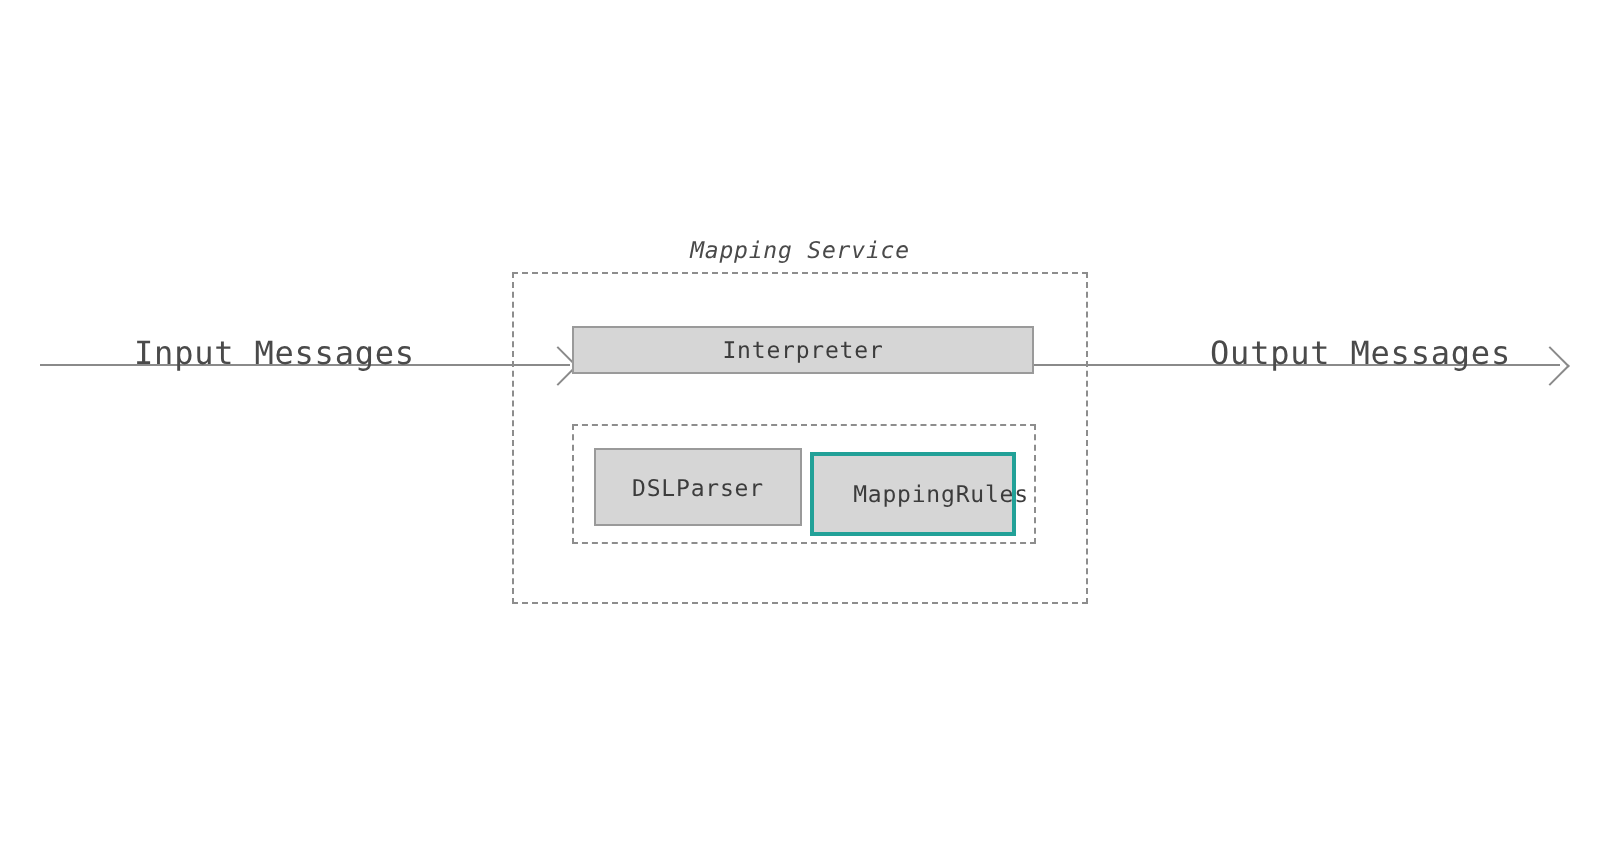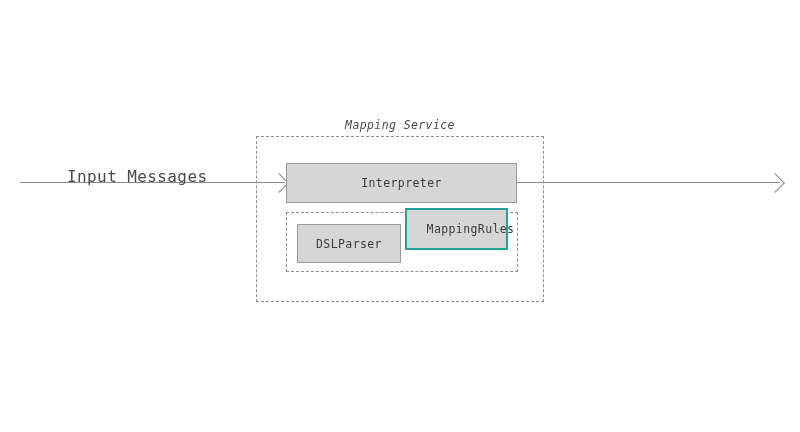--- a/index.html
+++ b/index.html
@@ -77,32 +77,33 @@
 <body>
 
 <div id="canvas">
 
   <div class="flow-line" style="left:20px; top:182px; width:265px;"></div>
   <div class="arrow-head" style="left:272px; top:175.5px;"></div>
   <div class="flow-label" style="left:67px; top:167px;">Input Messages</div>
 
   <div class="flow-line" style="left:517px; top:182px; width:263px;"></div>
   <div class="arrow-head" style="left:768px; top:175.5px;"></div>
+  <div class="flow-label" style="left:605px; top:167px;">Output Messages</div>
 
   <div class="group-title" style="left:256px; top:118px; width:288px;font-style:italic;">Mapping Service</div>
 
   <div class="dashed-box" style="left:256px; top:136px; width:288px; height:166px;"></div>
 
-  <div class="comp-box" style="left:286px; top:163px; width:231px; height:40px;">
+  <div class="comp-box" style="left:286px; top:163px; width:231px; height:24px;">
     <span>Interpreter</span>
   </div>
 
   <div class="dashed-box" style="left:286px; top:212px; width:232px; height:60px;"></div>
 
   <div class="comp-box" style="left:297px; top:224px; width:104px; height:39px;">
     <span>DSLParser</span>
   </div>
 
-  <div class="comp-box accent" style="left:405px; top:208px; width:103px; height:42px;padding-left:28px;">
+  <div class="comp-box accent" style="left:405px; top:226px; width:103px; height:42px;padding-left:28px;">
     <span>MappingRules</span>
   </div>
 
 </div>
 
 </body></html>

